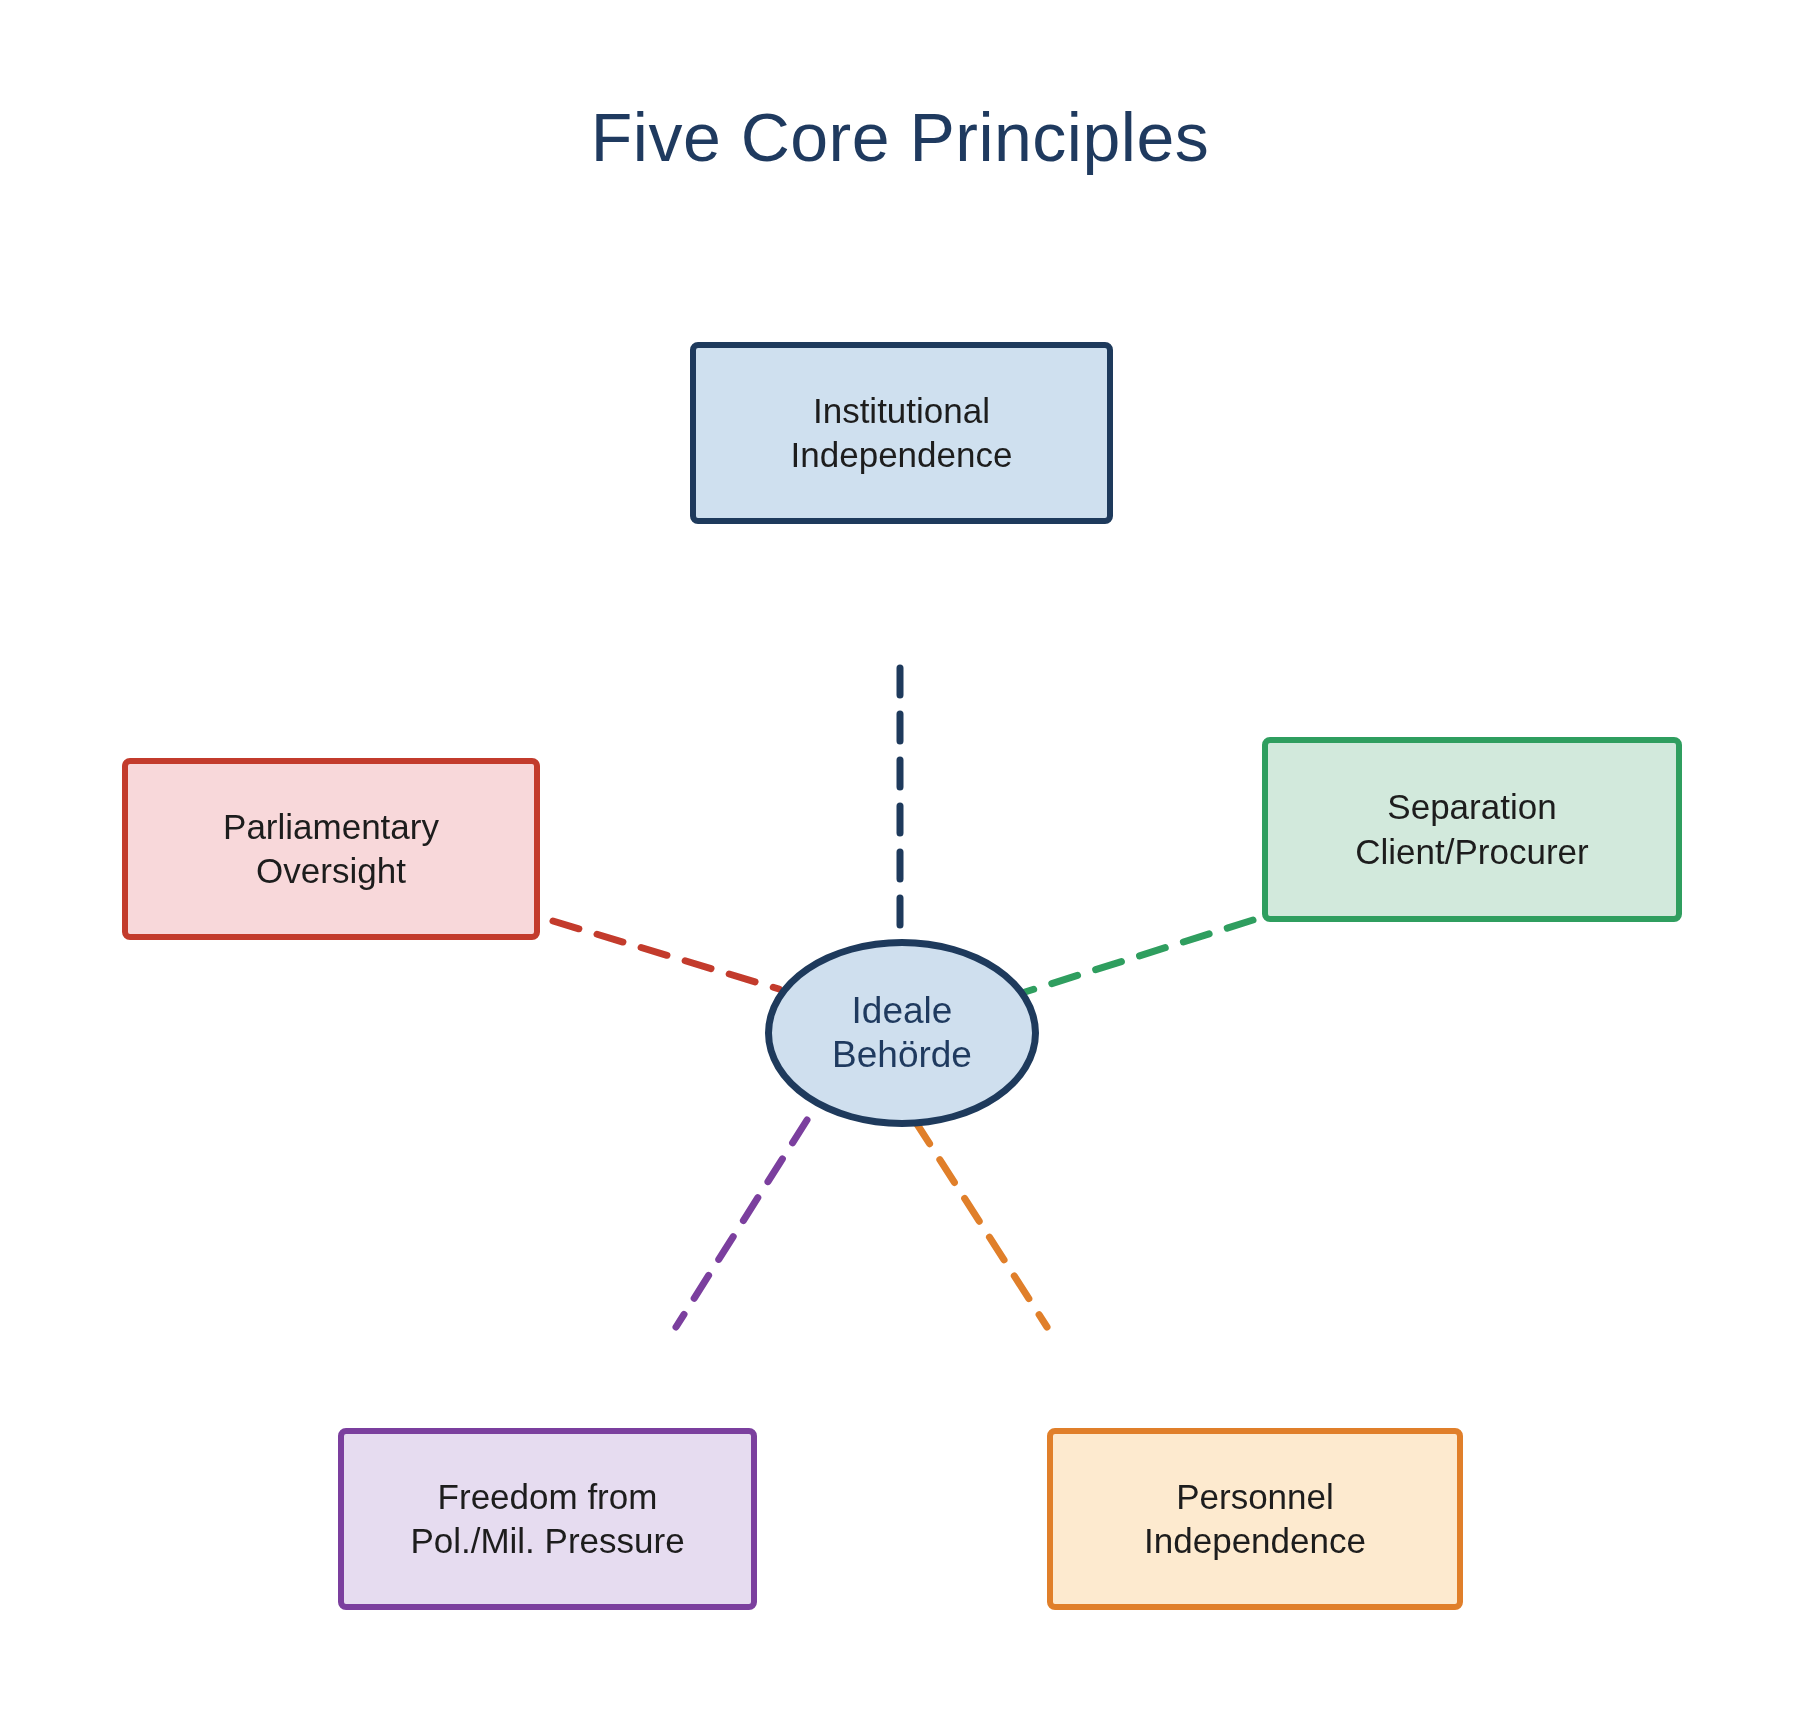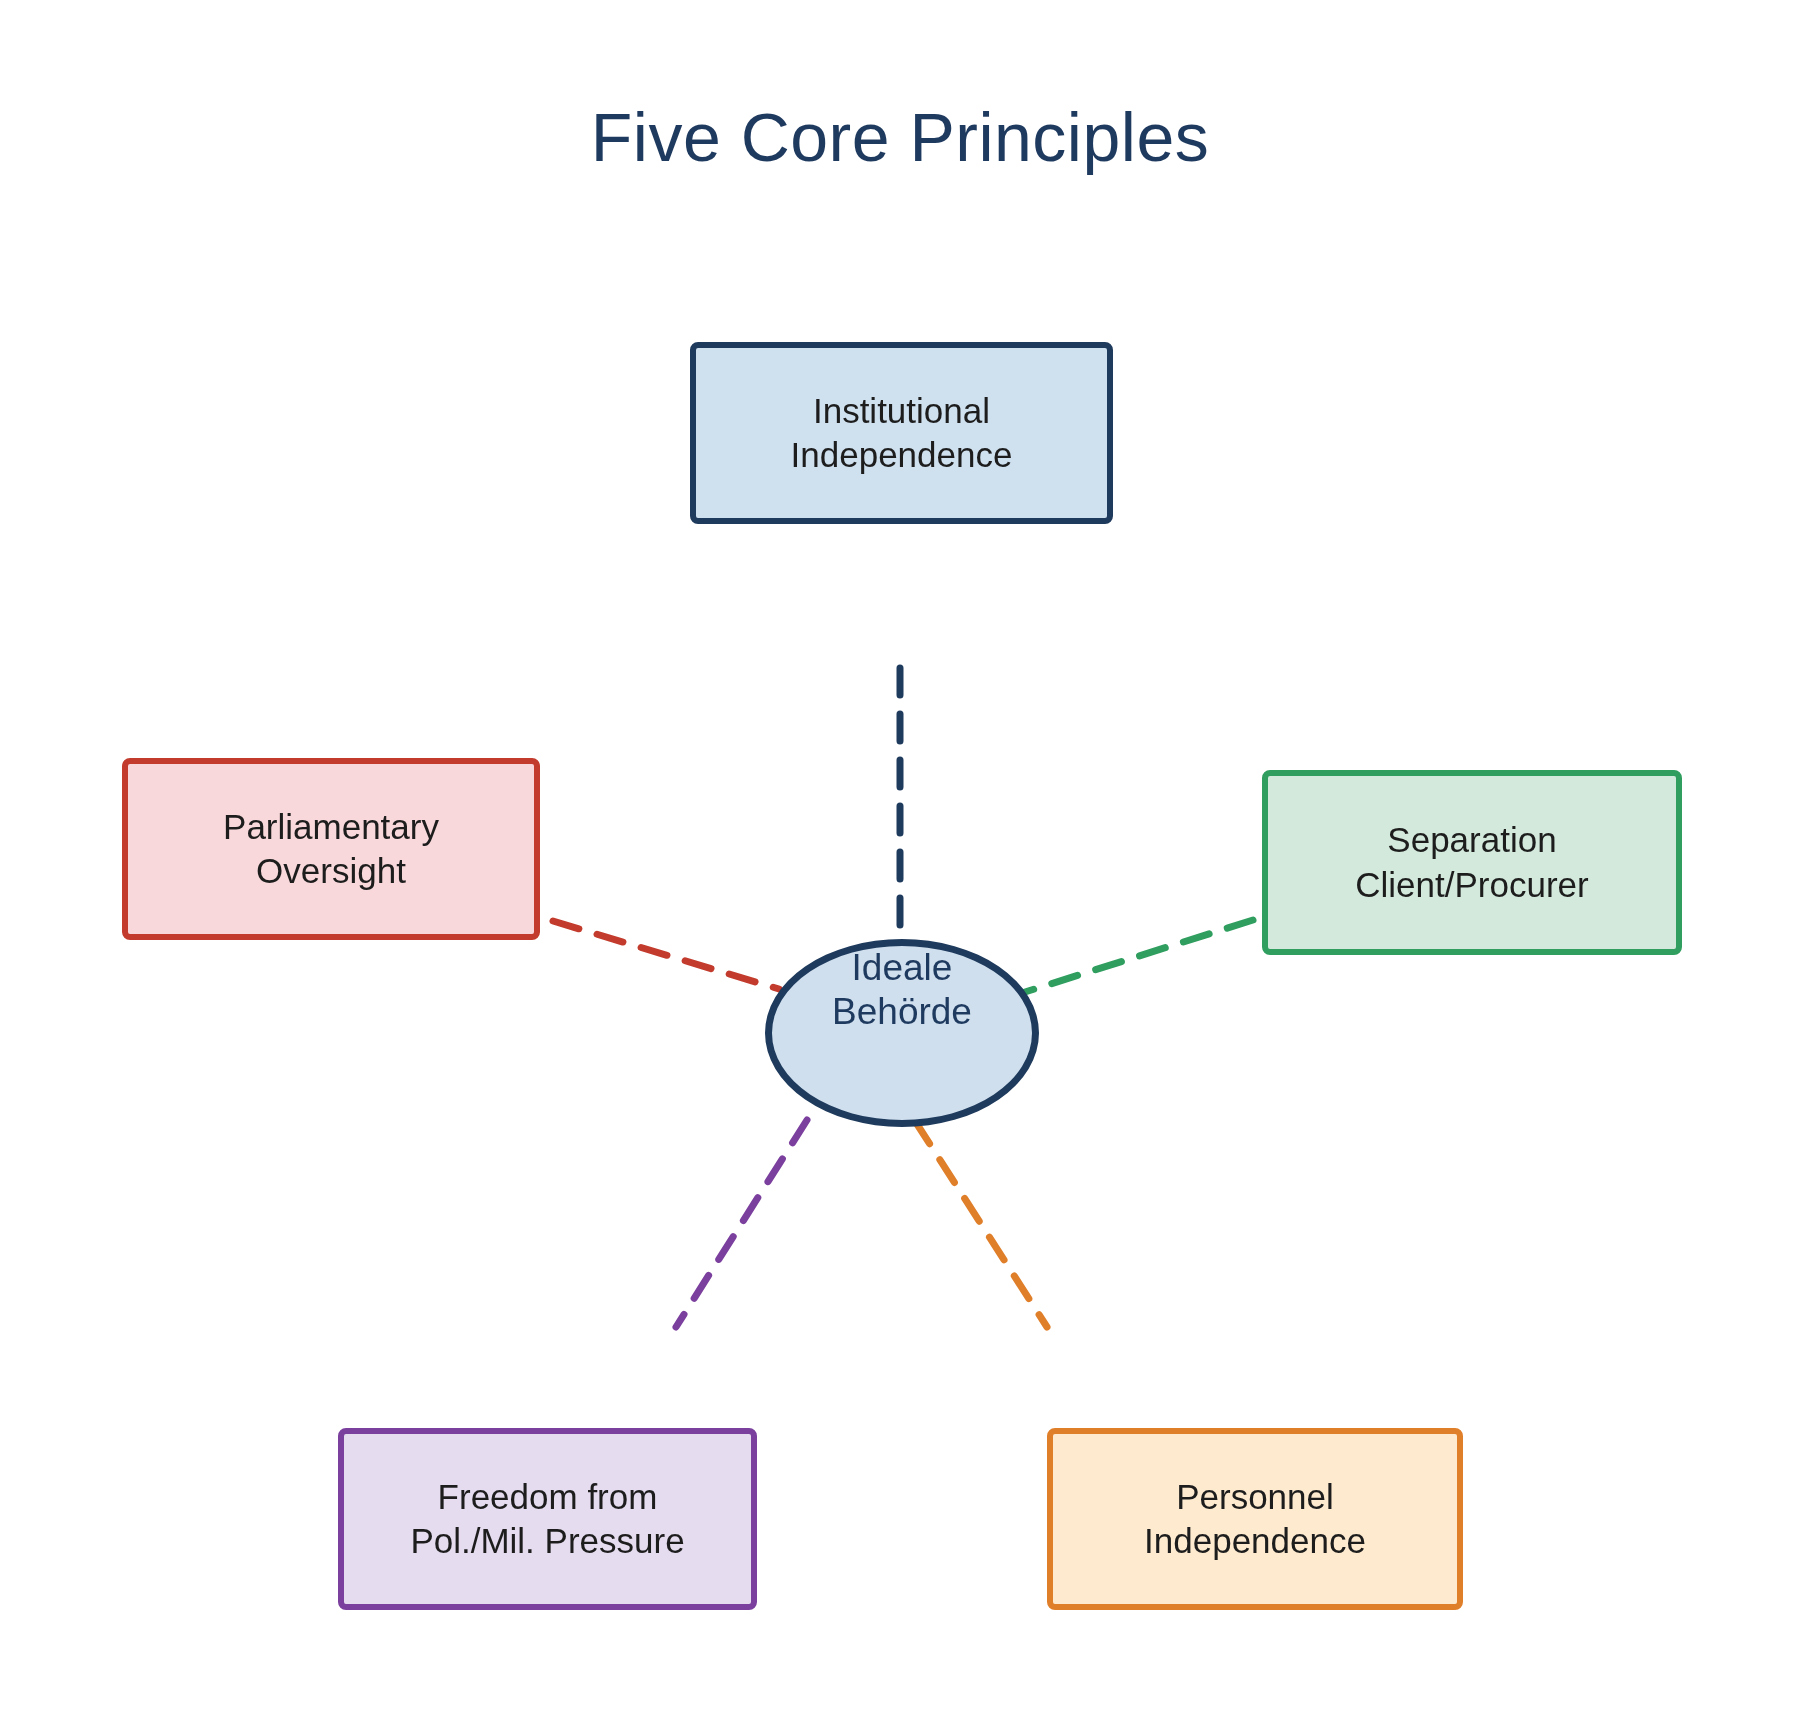--- a/index.html
+++ b/index.html
@@ -52,32 +52,32 @@
   .center-node {
     position: absolute;
     box-sizing: border-box;
     left: 765px;
     top: 939px;
     width: 274px;
     height: 188px;
     border: 7px solid #1e3a5c;
     border-radius: 50%;
     display: flex;
-    align-items: flex-start;
+    align-items: center;
     justify-content: center;
     text-align: center;
   }
   .center-node .node-label {
     font-size: 37px;
     line-height: 1.18;
     color: #1f3a5f;
   }
   .node-top    { left: 690px;  top: 342px;  width: 423px; height: 182px; }
   .node-left   { left: 122px;  top: 758px;  width: 418px; height: 182px; }
-  .node-right  { left: 1262px; top: 770px;  width: 420px; height: 185px; align-items: center; }
+  .node-right  { left: 1262px; top: 737px;  width: 420px; height: 185px; align-items: center; }
   .node-bleft  { left: 338px;  top: 1428px; width: 419px; height: 182px; }
   .node-bright { left: 1047px; top: 1428px; width: 416px; height: 182px; }
 </style>
 </head>
 <body>
 
 <div class="canvas">
 
   <div class="diagram-title" style="color: rgb(31, 58, 95);">Five Core Principles</div>
 

